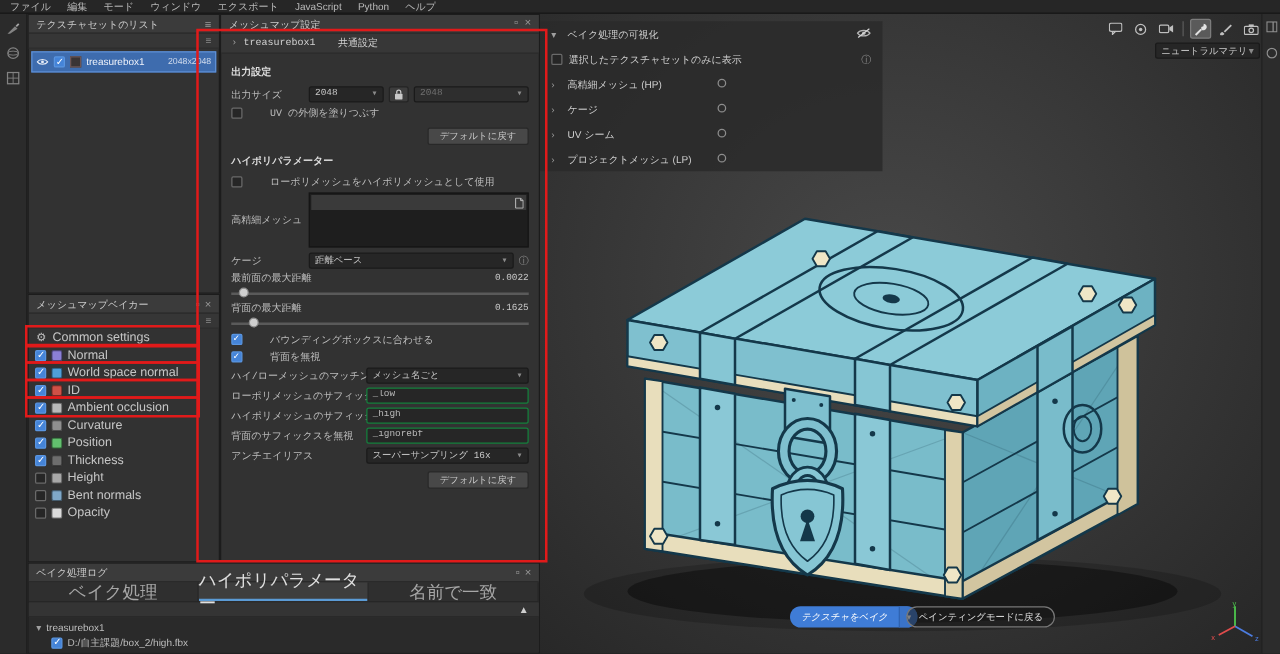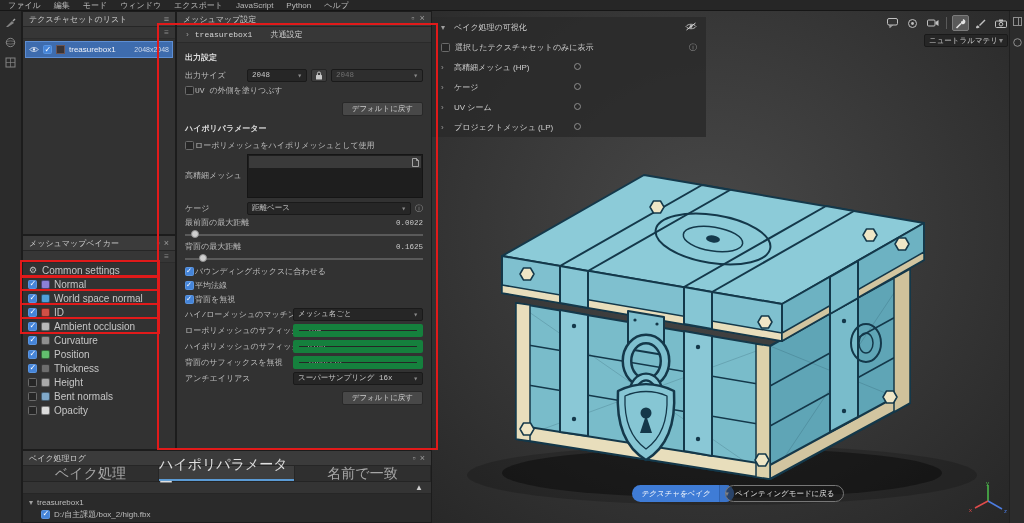--- a/index.html
+++ b/index.html
@@ -61,33 +61,33 @@
   .lbl-s { width:58px; flex-shrink:0; }
   .lbl-l { width:104px; flex-shrink:0; }
   .select { height:13px; background:#262626; border:1px solid #1a1a1a; border-radius:2px; display:flex;
             align-items:center; padding:0 4px; font-size:7.5px; color:#c9c9c9; }
   .select .sv { flex:1; white-space:nowrap; overflow:hidden; }
   .select .chev { color:#8a8a8a; font-size:8px; margin-left:3px; }
   .select.dis { color:#707070; background:#2e2e2e; }
   .select.dis .sv { color:#707070; }
   .grow { flex:1; }
   .w60 { width:60px; flex-shrink:0; }
-  input.tinput { flex:1; height:13px; background:#262626; border:6px solid #15803d; border-radius:2px;
+  input.tinput { flex:1; height:13px; background:#262626; border:1px solid #15803d; border-radius:2px;
                  padding:0 4px; font-size:7.5px; color:#b8b8b8; font-family:inherit; outline:none; }
   .lockbtn { width:16px; height:13px; background:#3d3d3d; border:1px solid #242424; border-radius:2px;
              display:flex; align-items:center; justify-content:center; flex-shrink:0; }
   .btn { height:14px; background:#484848; border:1px solid #282828; border-radius:2px; color:#cccccc;
          font-size:7.5px; display:inline-flex; align-items:center; padding:0 9px; white-space:nowrap; }
   .btn-row { display:flex; justify-content:flex-end; margin:5px 0 3px; }
   .slider { position:relative; flex:1; height:11px; }
   .slider .track { position:absolute; left:0; right:0; top:5px; height:2px; background:#5a5a5a; }
   .slider .handle { position:absolute; top:1px; width:8px; height:8px; background:#cfcfcf;
                     border:1px solid #909090; border-radius:50%; }
   .sval { width:28px; text-align:right; font-size:7.5px; color:#c9c9c9; flex-shrink:0; }
-  .cbrow { display:flex; align-items:center; gap:1px; height:14px; }
+  .cbrow { display:flex; align-items:center; gap:22px; height:14px; }
   .cbrow .lbl { font-size:8px; }
   #mesh-box { flex:1; height:44px; background:#1e1e1e; border:1px solid #151515; position:relative; }
   #mesh-box .rowi { height:12px; margin:1px; background:#3a3a3a; display:flex; align-items:center;
                     justify-content:flex-end; padding:0 2px; }
   .info-glyph { color:#8f8f8f; font-size:8px; flex-shrink:0; }
 
   
   #log-panel { left:22px; top:450px; width:410px; height:73px; }
   .log-tabs { height:16px; display:flex; background:#2f2f2f; border-bottom:1px solid #242424; }
   .log-tab { flex:1; display:flex; align-items:center; justify-content:center; font-size:14px;
@@ -361,24 +361,20 @@
           <span class="handle" style="left:6%"></span>
       </span>
     </div>
 
     <div class="cbrow">
       <span class="cb on"></span>
       <span class="lbl">バウンディングボックスに合わせる</span>
     </div>
     <div class="cbrow">
       <span class="cb on"></span>
-      <span class="lbl">平均法線</span>
-    </div>
-    <div class="cbrow">
-      <span class="cb on"></span>
       <span class="lbl">背面を無視</span>
     </div>
 
     <div class="frow">
       <span class="lbl lbl-l">ハイ/ローメッシュのマッチング</span>
       <span class="select grow">
         <span class="sv">メッシュ名ごと</span>
         <span class="chev">▾</span>
       </span>
     </div>

